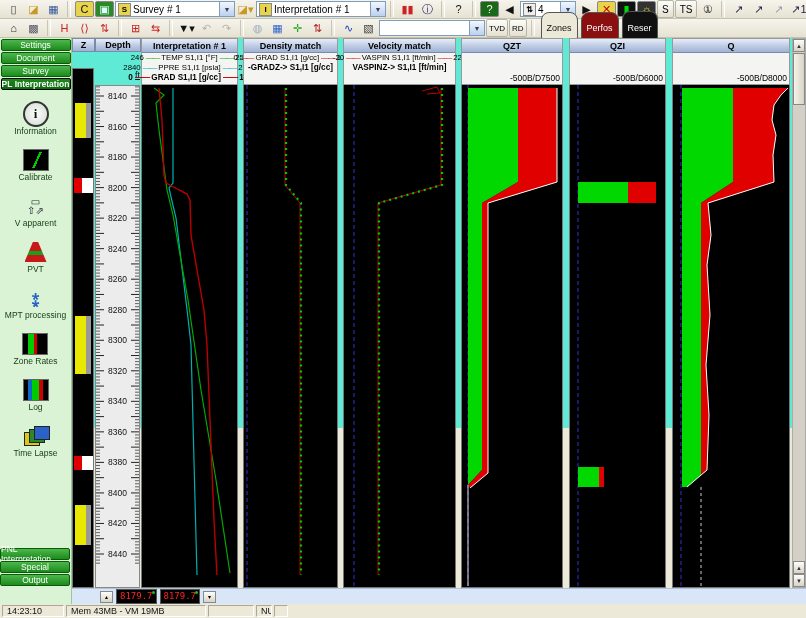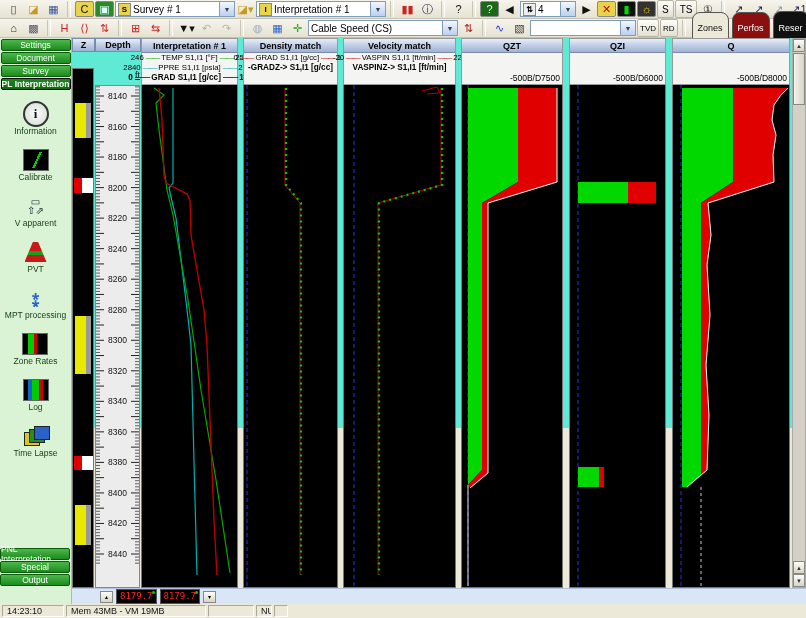--- a/index.html
+++ b/index.html
@@ -132,24 +132,20 @@
       <div class="tico" style="color: rgb(204, 34, 34);">⊞</div>
       <div class="tico" style="color: rgb(204, 34, 34);">⇆</div>
       <div class="tsep"></div>
       <div class="tico" style="color: rgb(17, 17, 17);">▼▾</div>
       <div class="tico" style="color: rgb(182, 178, 162);">↶</div>
       <div class="tico" style="color: rgb(182, 178, 162);">↷</div>
       <div class="tsep"></div>
       <div class="tico" style="color: rgb(153, 170, 187);">◍</div>
       <div class="tico" style="color: rgb(51, 102, 204);">▦</div>
       <div class="tico" style="color: rgb(34, 170, 34);">✛</div>
-      <div class="combo" style="width: 150px;">
-        <span class="cval">Cable Speed (CS)</span>
-        <span class="cbtn">▼</span>
-      </div>
       <div class="tico" style="color: rgb(170, 34, 34);">⇅</div>
       <div class="tsep"></div>
       <div class="tico" style="color: rgb(34, 68, 204);">∿</div>
       <div class="tico" style="color: rgb(51, 51, 51);">▧</div>
       <div class="combo" style="width: 106px;">
         <span class="cval"></span>
         <span class="cbtn">▼</span>
       </div>
       <div class="ttext" style="font-size: 8px; padding: 0px 2px;">TVD</div>
       <div class="ttext" style="font-size: 8px; padding: 0px 2px;">RD</div>

